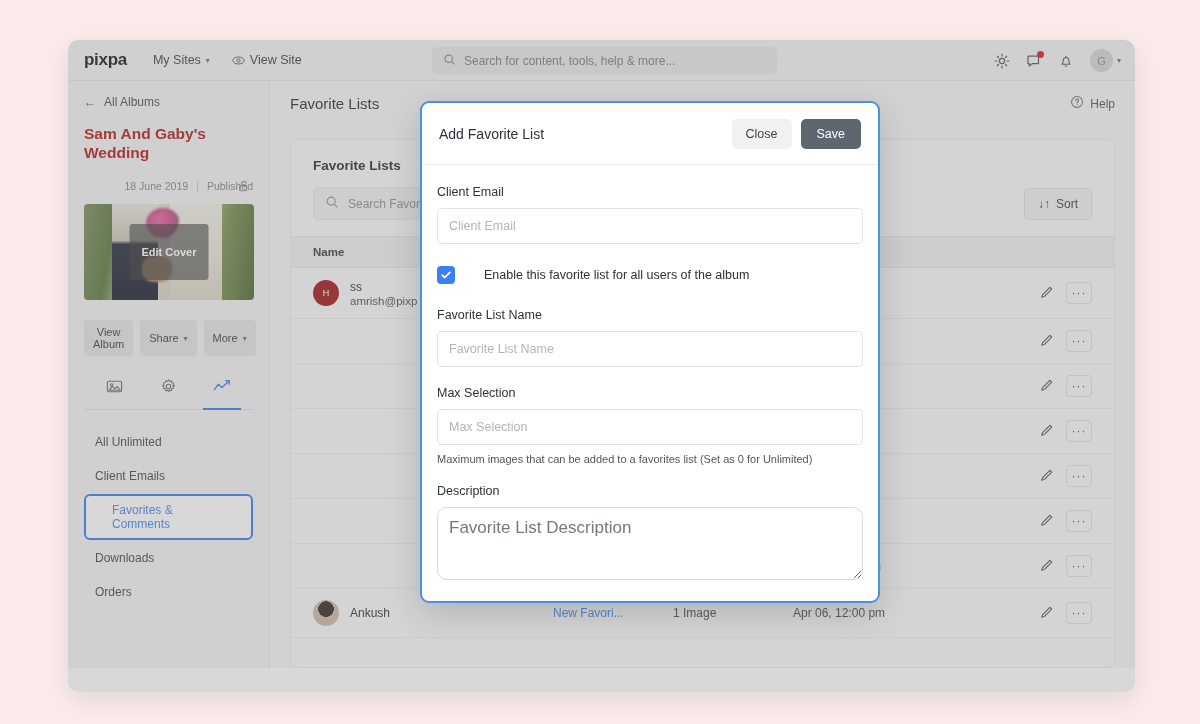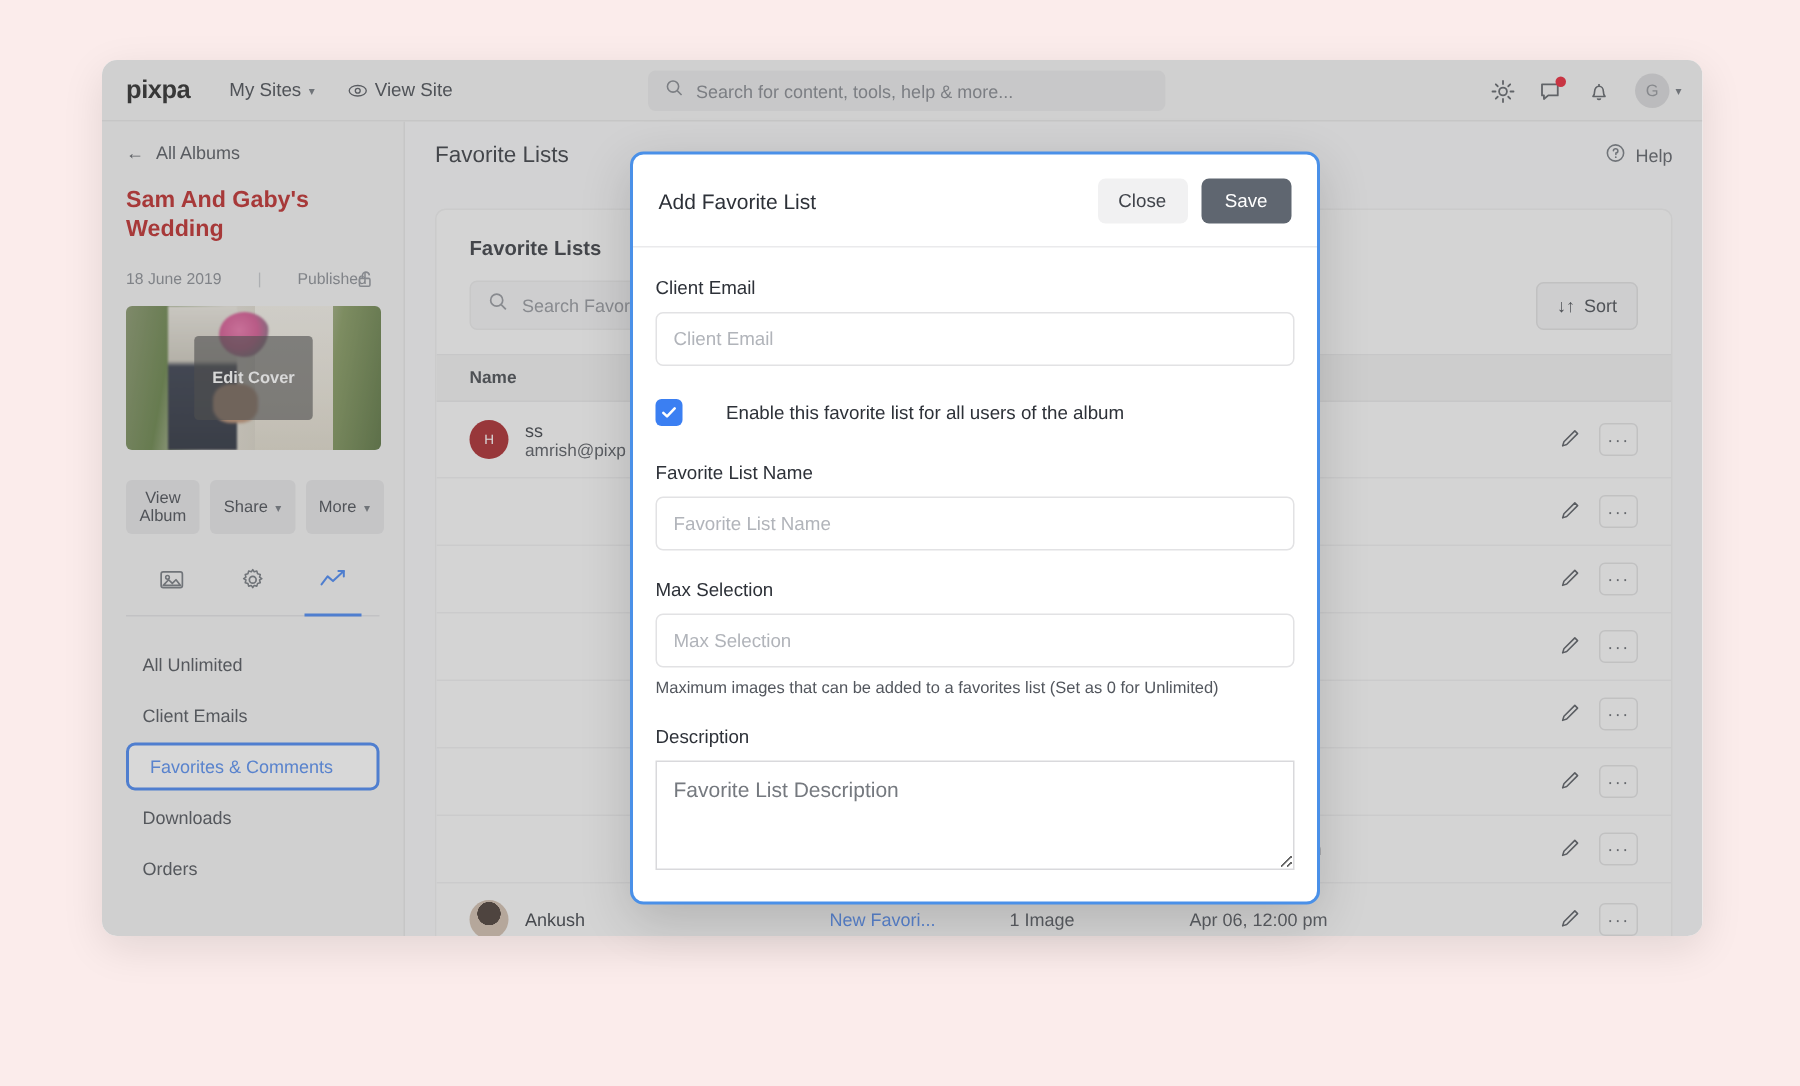--- a/index.html
+++ b/index.html
@@ -11,21 +11,21 @@
   }
   .page {
     position: relative;
     width: 1200px; height: 724px;
     background: #fbeceb;
   }
   
   .window {
     position: absolute;
     left: 68px; top: 40px;
-    width: 1067px; height: 584px;
+    width: 1067px; height: 652px;
     background: #ffffff;
     border-radius: 10px;
     overflow: hidden;
     box-shadow: 0 8px 28px rgba(0,0,0,.10);
   }
   
   .window.dimmed::after {
     content: "";
     position: absolute; inset: 0;
     background: rgba(125,125,125,.30);
@@ -97,22 +97,22 @@
   .all-albums {
     display:flex; align-items:center; gap:8px;
     font-size: 12px; color: #4a4e55; margin-bottom: 16px; cursor:pointer;
   }
   .album-title {
     font-size: 15.5px; font-weight: bold; color: #b91c1c;
     line-height: 1.2; margin-bottom: 18px;
   }
   .album-meta {
     font-size: 10.5px; color: #82868d;
-    display:flex; align-items:center; gap: 24px;
-    margin-bottom: 12px; position: relative;
+    display:flex; align-items:center; gap: 8px;
+    margin-bottom: 12px; position: relative; justify-content: flex-end;
   }
   .album-meta .sep { color: #c2c5c9; }
   .lock-ico { position:absolute; right: 2px; top: -1px; }
   .cover {
     width: 170px; height: 96px; border-radius: 4px;
     position: relative; overflow: hidden;
     background: linear-gradient(100deg,#7f8f62 0%,#5d7a3c 18%,#e4e0d6 36%,#d9d4c6 52%,#cfcabb 62%,#7d9355 78%,#4f6a33 100%);
     margin-bottom: 12px;
   }
   .cover .silhouette {
@@ -162,21 +162,21 @@
   .tab.active { border-bottom-color: #3b7ff2; }
   .navlist { display:flex; flex-direction: column; }
   .navitem {
     font-size: 12px; color: #44484f;
     padding: 9px 11px; border-radius: 6px; cursor:pointer;
     margin-bottom: 2px;
   }
   .navitem.active {
     color: #4a86f0; background: #ffffff;
     border: 2px solid #3b7ff2;
-    padding: 7px 14px;
+    padding: 7px 26px;
     font-weight: normal;
   }
 
   
   .main { flex: 1; background: #f7f7f8; display:flex; flex-direction: column; }
   .main-head {
     height: 45px; display:flex; align-items:center;
     padding: 0 20px; justify-content: space-between;
   }
   .main-title { font-size: 15px; color: #2b2f35; }
@@ -287,23 +287,23 @@
   .finput {
     width: 100%; height: 36px;
     border: 1px solid #e2e2e4; border-radius: 5px;
     background: #fff; padding: 0 11px;
     font-size: 12.5px; color: #2d3138; font-family: inherit;
     outline: none;
   }
   .finput::placeholder { color: #b1b4ba; }
   .ftextarea {
     width: 100%; height: 73px;
-    border: 1px solid #d9d9dc; border-radius: 0;
+    border: 1px solid #d9d9dc; border-radius: 10px;
     background: #fff; padding: 10px 11px;
-    font-size: 14px; color: #6f737a; font-family: inherit;
+    font-size: 17px; color: #6f737a; font-family: inherit;
     resize: vertical; outline: none;
   }
   .ftextarea::placeholder { color: #75797f; }
   .fgroup { margin-bottom: 19px; }
   .hint { font-size: 11px; color: #52565d; margin-top: 8px; }
   .checkrow {
     display:flex; align-items:center; gap: 29px;
     margin: 22px 0 24px 0;
   }
   .chk {

